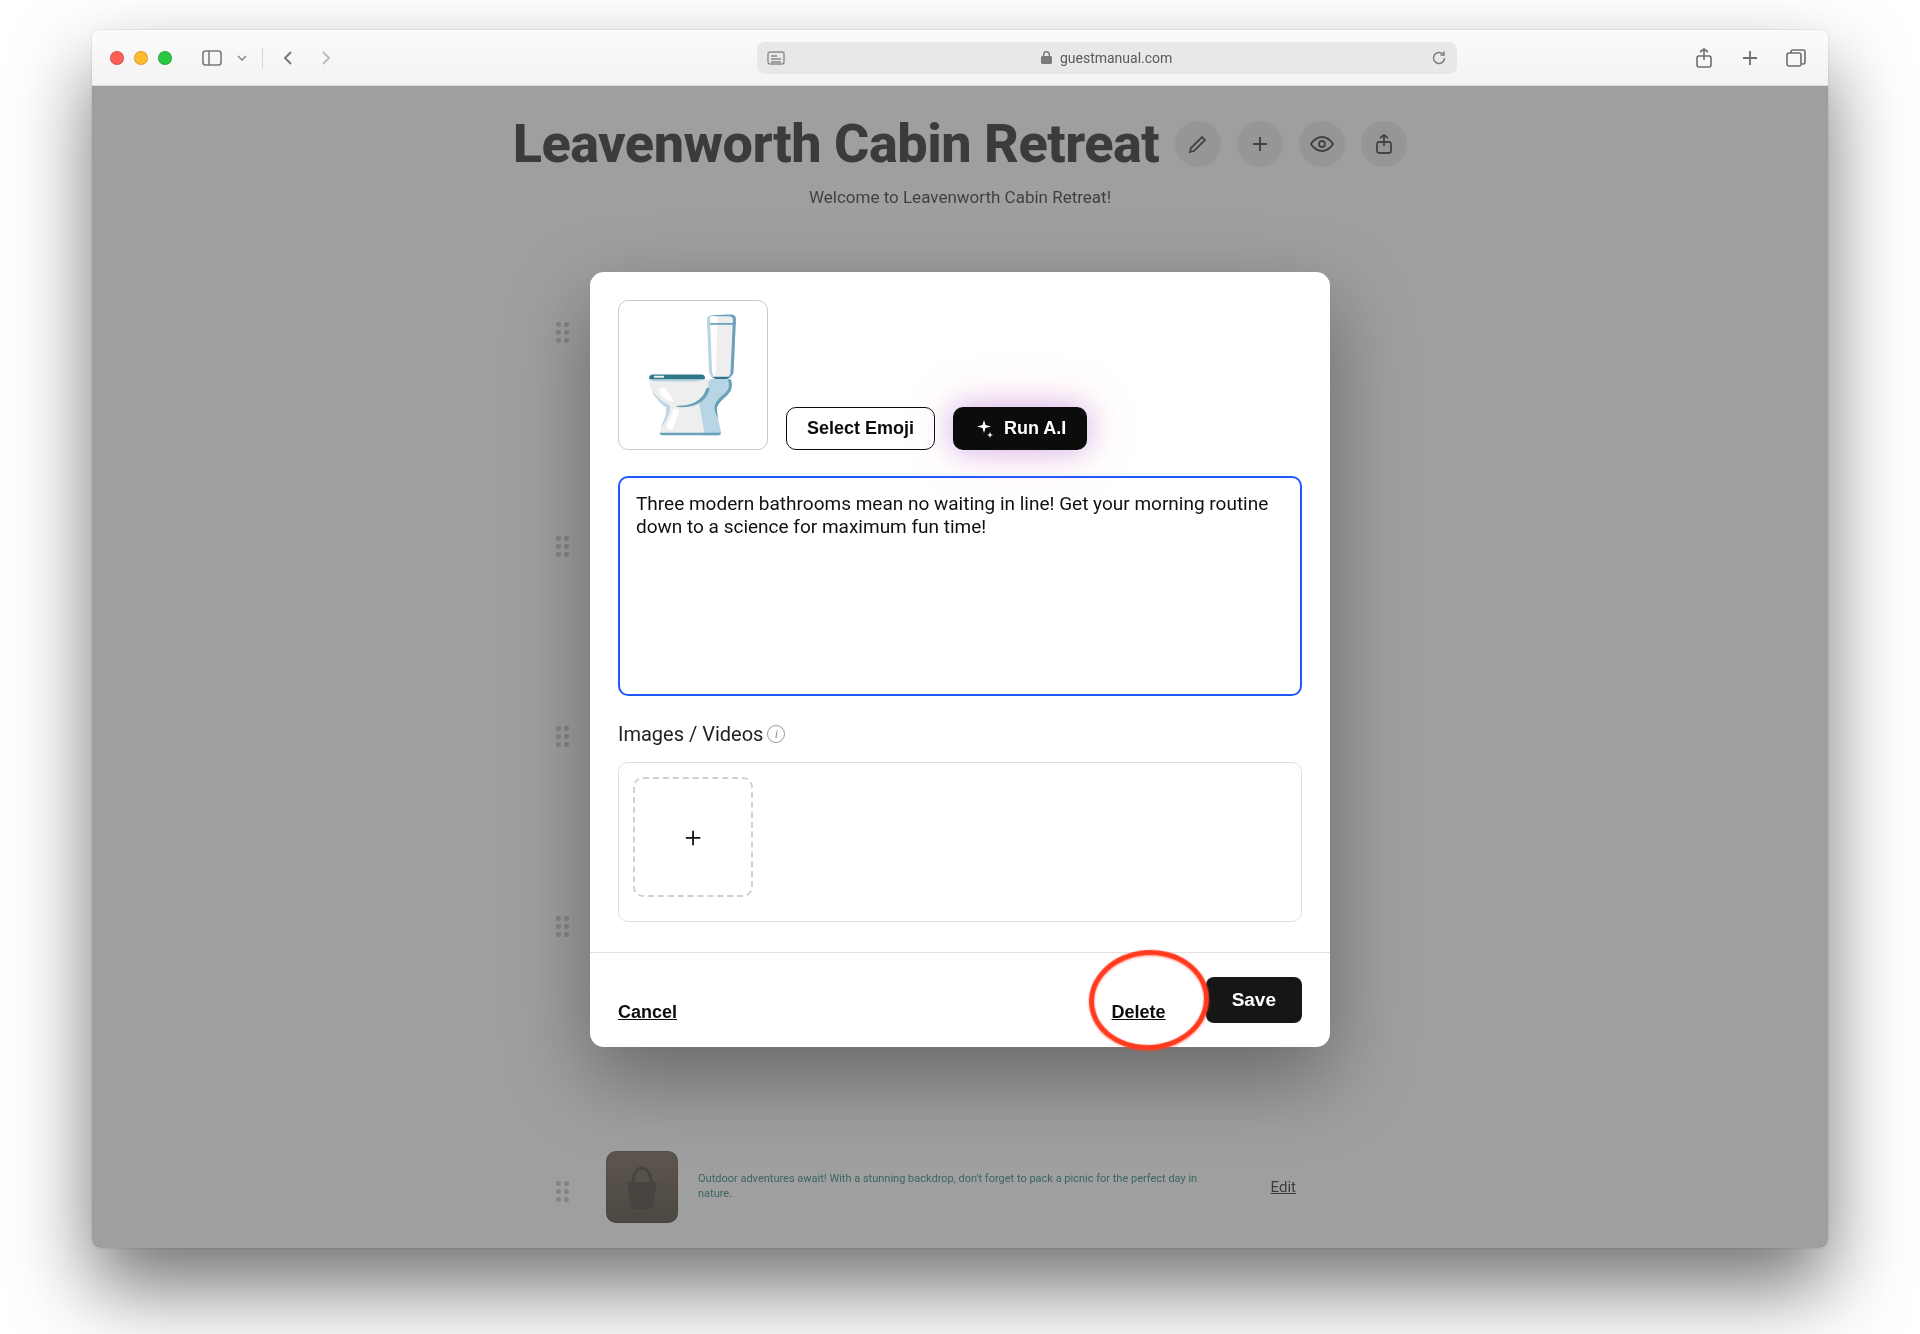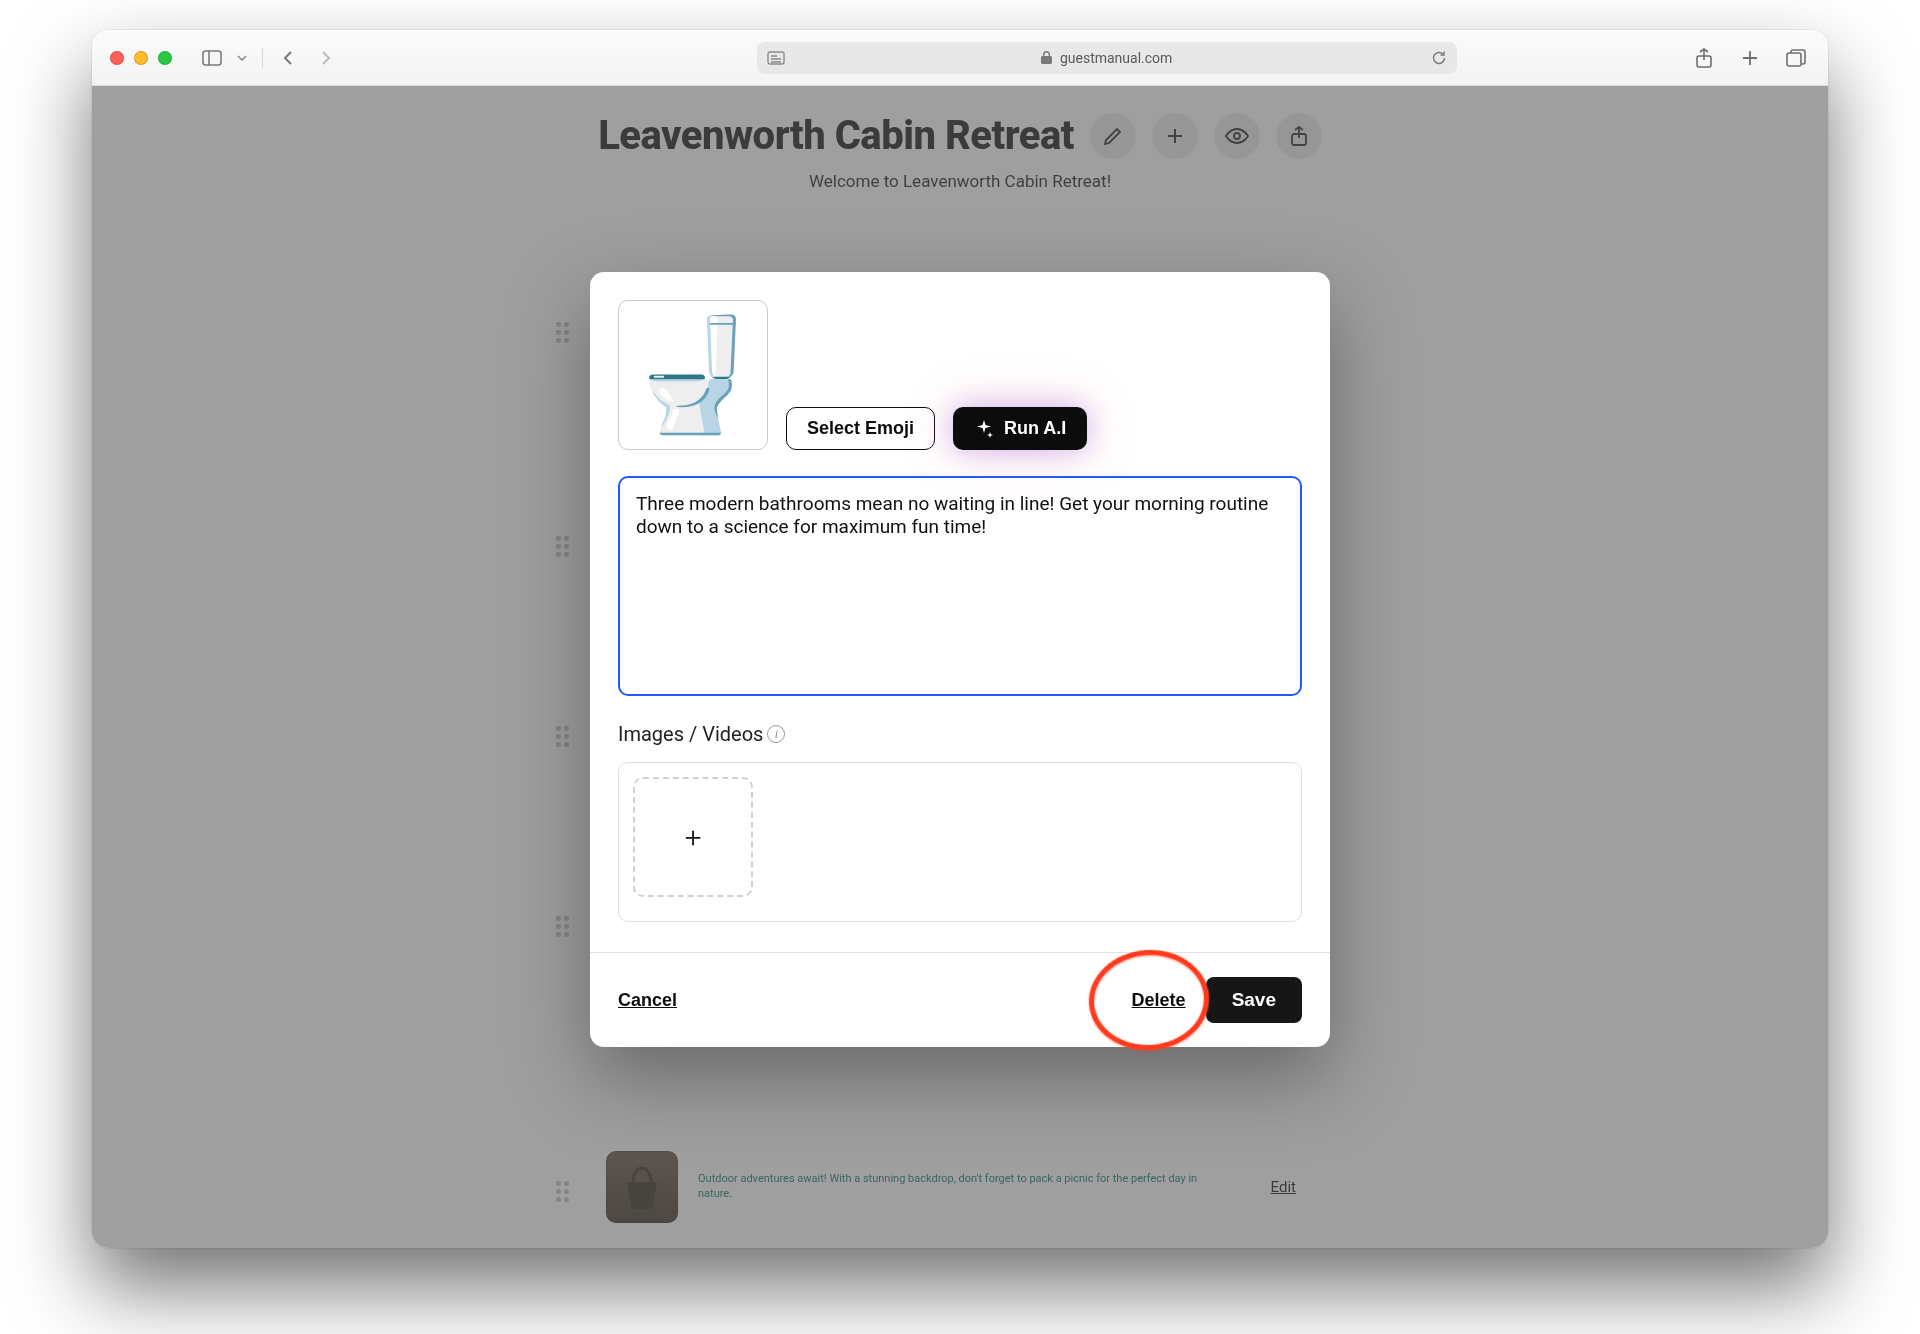--- a/index.html
+++ b/index.html
@@ -13,21 +13,21 @@
   }
 
   
   .safari-window {
     position: absolute;
     left: 92px;
     top: 30px;
     width: 1736px;
     height: 1218px;
     background: #fff;
-    border-radius: 16px;
+    border-radius: 8px;
     box-shadow: 0 40px 80px rgba(0,0,0,0.55), 0 0 0 1px rgba(0,0,0,0.05);
     overflow: hidden;
     display: flex;
     flex-direction: column;
   }
 
   
   .safari-toolbar {
     height: 56px;
     background: linear-gradient(#fbfbfb, #f3f3f3);
@@ -86,21 +86,21 @@
     width:100%;
     display:flex;
     flex-direction:column;
     align-items:center;
     padding-top: 26px;
   }
   .page-header-row {
     display:flex; align-items:center; gap:16px;
   }
   .page-title {
-    font-size:40px; font-weight:800; color:#111; letter-spacing:-0.5px;
+    font-size:54px; font-weight:800; color:#111; letter-spacing:-0.5px;
   }
   .circle-btn {
     width:46px; height:46px; border-radius:50%;
     background:#eaeaea; display:flex; align-items:center; justify-content:center;
     color:#222;
   }
   .welcome-text { margin-top:12px; font-size:17px; color:#1a1a1a; }
 
   .drag-dots {
     display:grid; grid-template-columns:repeat(2,5px); grid-auto-rows:5px; gap:3px;
@@ -191,21 +191,21 @@
     width:120px; height:120px;
     border:2px dashed #d0d0d0;
     border-radius:10px;
     display:flex;align-items:center;justify-content:center;
     font-size:28px; color:#111; font-weight:400;
   }
   .modal-footer {
     margin: 30px -28px 0 -28px;
     border-top:1px solid #e2e2e2;
     padding:24px 28px;
-    display:flex; align-items:center; gap:20px;
+    display:flex; align-items:flex-end; gap:40px;
   }
   .link-btn { font-size:18px; font-weight:700; text-decoration:underline; color:#0c0c0c; background:none; border:none; cursor:pointer;}
   .footer-spacer { flex:1; }
   .save-btn { background:#161616; color:#ffffff; border-radius:8px; padding:12px 26px; font-size:19px; font-weight:700; border:none;}
 
   .annotate-circle {
     position:absolute;
     z-index:30;
     border:5px solid #ff3b1f;
     border-radius:50%;

